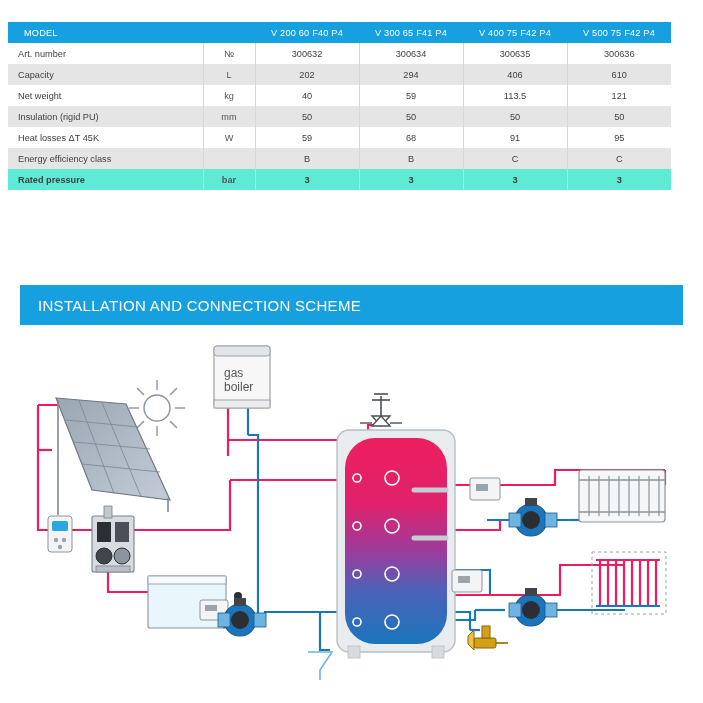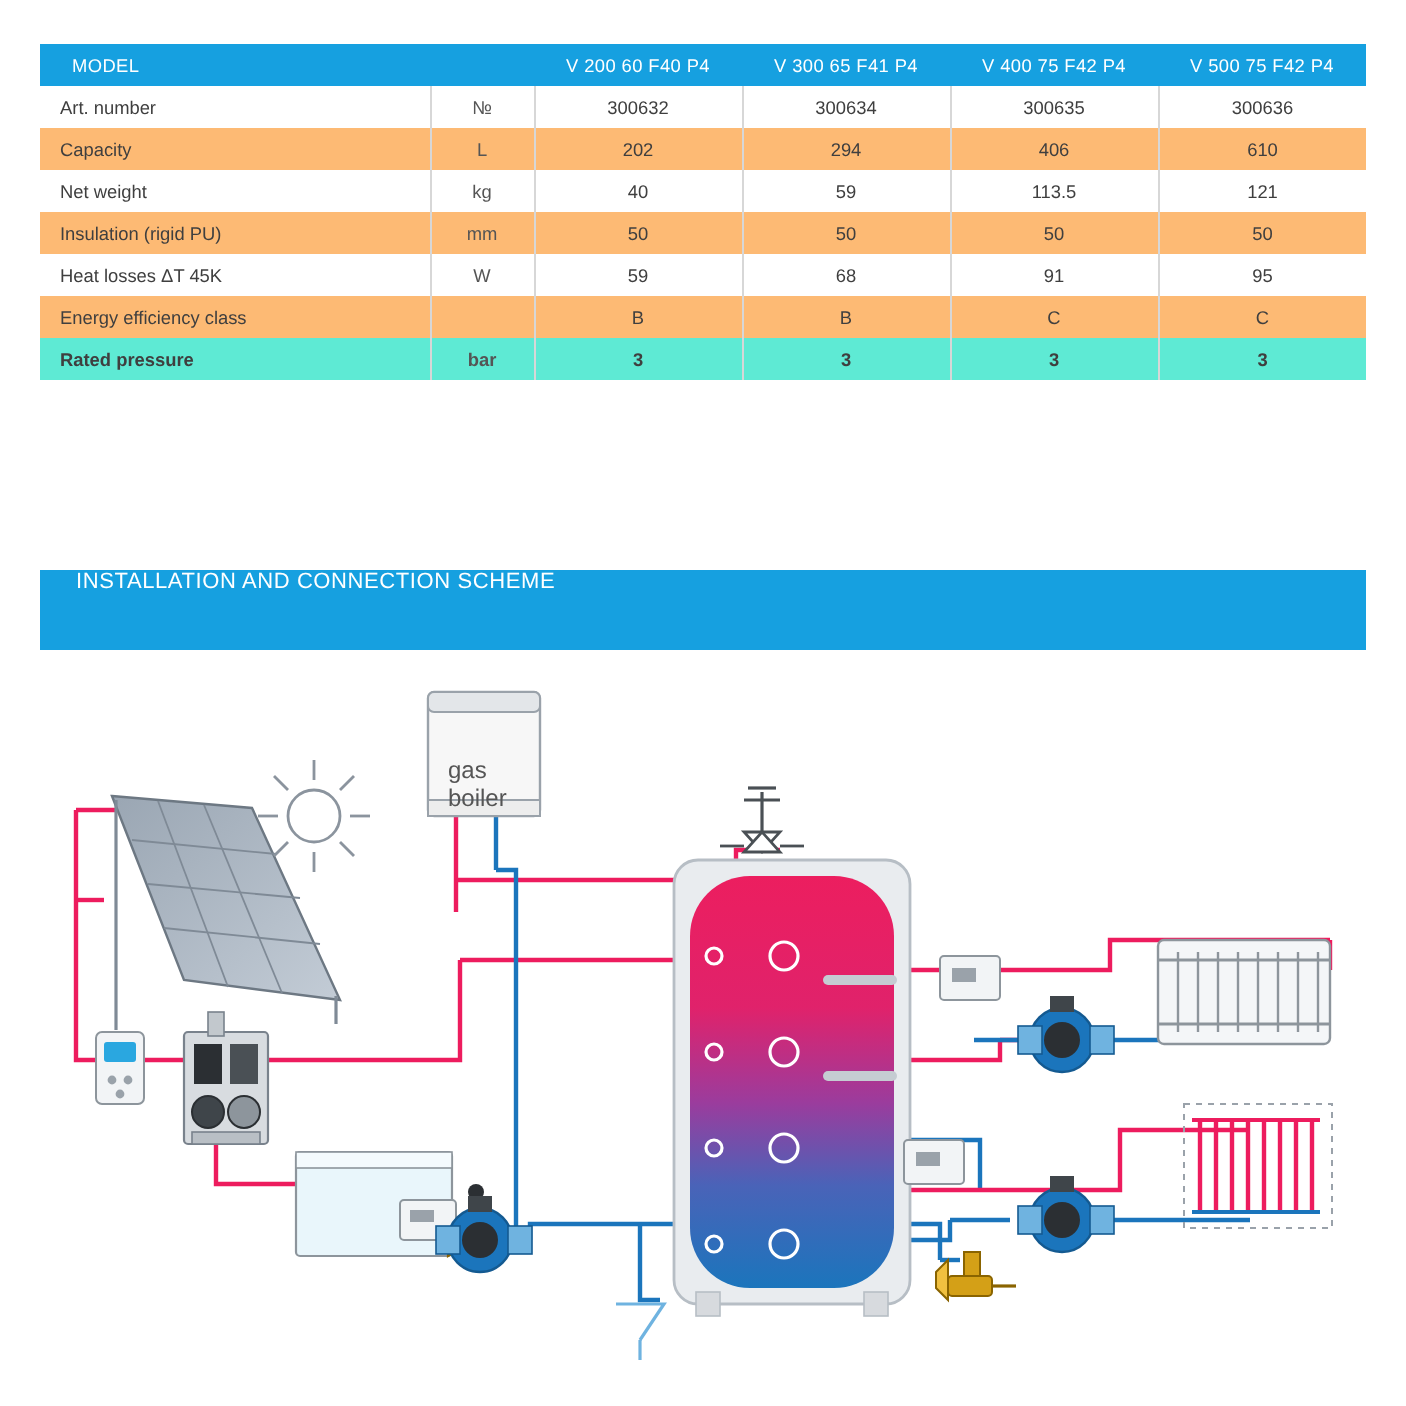--- a/index.html
+++ b/index.html
@@ -12,21 +12,21 @@
     height: 703px;
     font-family: "Liberation Sans", sans-serif;
     color: #3f3f3f;
     overflow: hidden;
     position: relative;
   }
 
   
   .spec-wrap {
     position: absolute;
-    left: 20px;
+    left: 8px;
     top: 22px;
     width: 663px;
   }
   table.spec {
     border-collapse: collapse;
     width: 100%;
     table-layout: fixed;
   }
   table.spec th, table.spec td {
     font-size: 9.2px;
@@ -63,55 +63,55 @@
     border-left: 1px solid #d7d7d7;
     border-right: 1px solid #d7d7d7;
   }
   tbody td.val {
     text-align: center;
     color: #3f3f3f;
     border-right: 1px solid #d7d7d7;
     margin-top: 30px;
   }
   tbody td.val.last { border-right: none; }
-  tbody tr.alt td { background: #fdba74; }
+  tbody tr.alt td { background: #e5e5e5; }
   tbody tr.bold td { font-weight: bold; background: #5eead4; }
   tbody tr.bold td.unit, tbody tr.bold td.val { font-weight: bold; }
   tbody tr td { border-bottom: none; }
 
   
   .section-bar {
     position: absolute;
     left: 20px;
     top: 285px;
     width: 663px;
     height: 40px;
     background: #16a0e0;
     color: #fff;
-    font-size: 11px;
+    font-size: 15px;
     letter-spacing: .3px;
     display: flex;
-    align-items: flex-start;
+    align-items: center;
     padding-left: 18px;
     box-sizing: border-box;
   }
 
   
   .scheme {
     position: absolute;
     left: 0;
     top: 330px;
     width: 703px;
     height: 373px;
   }
   .scheme svg { display: block; }
   .boiler-label {
     position: absolute;
     left: 224px;
-    top: 48px;
+    top: 36px;
     font-size: 12px;
     color: #555;
     line-height: 14px;
   }
 </style>
 </head>
 <body>
 
 <div class="spec-wrap">
   <table class="spec">

